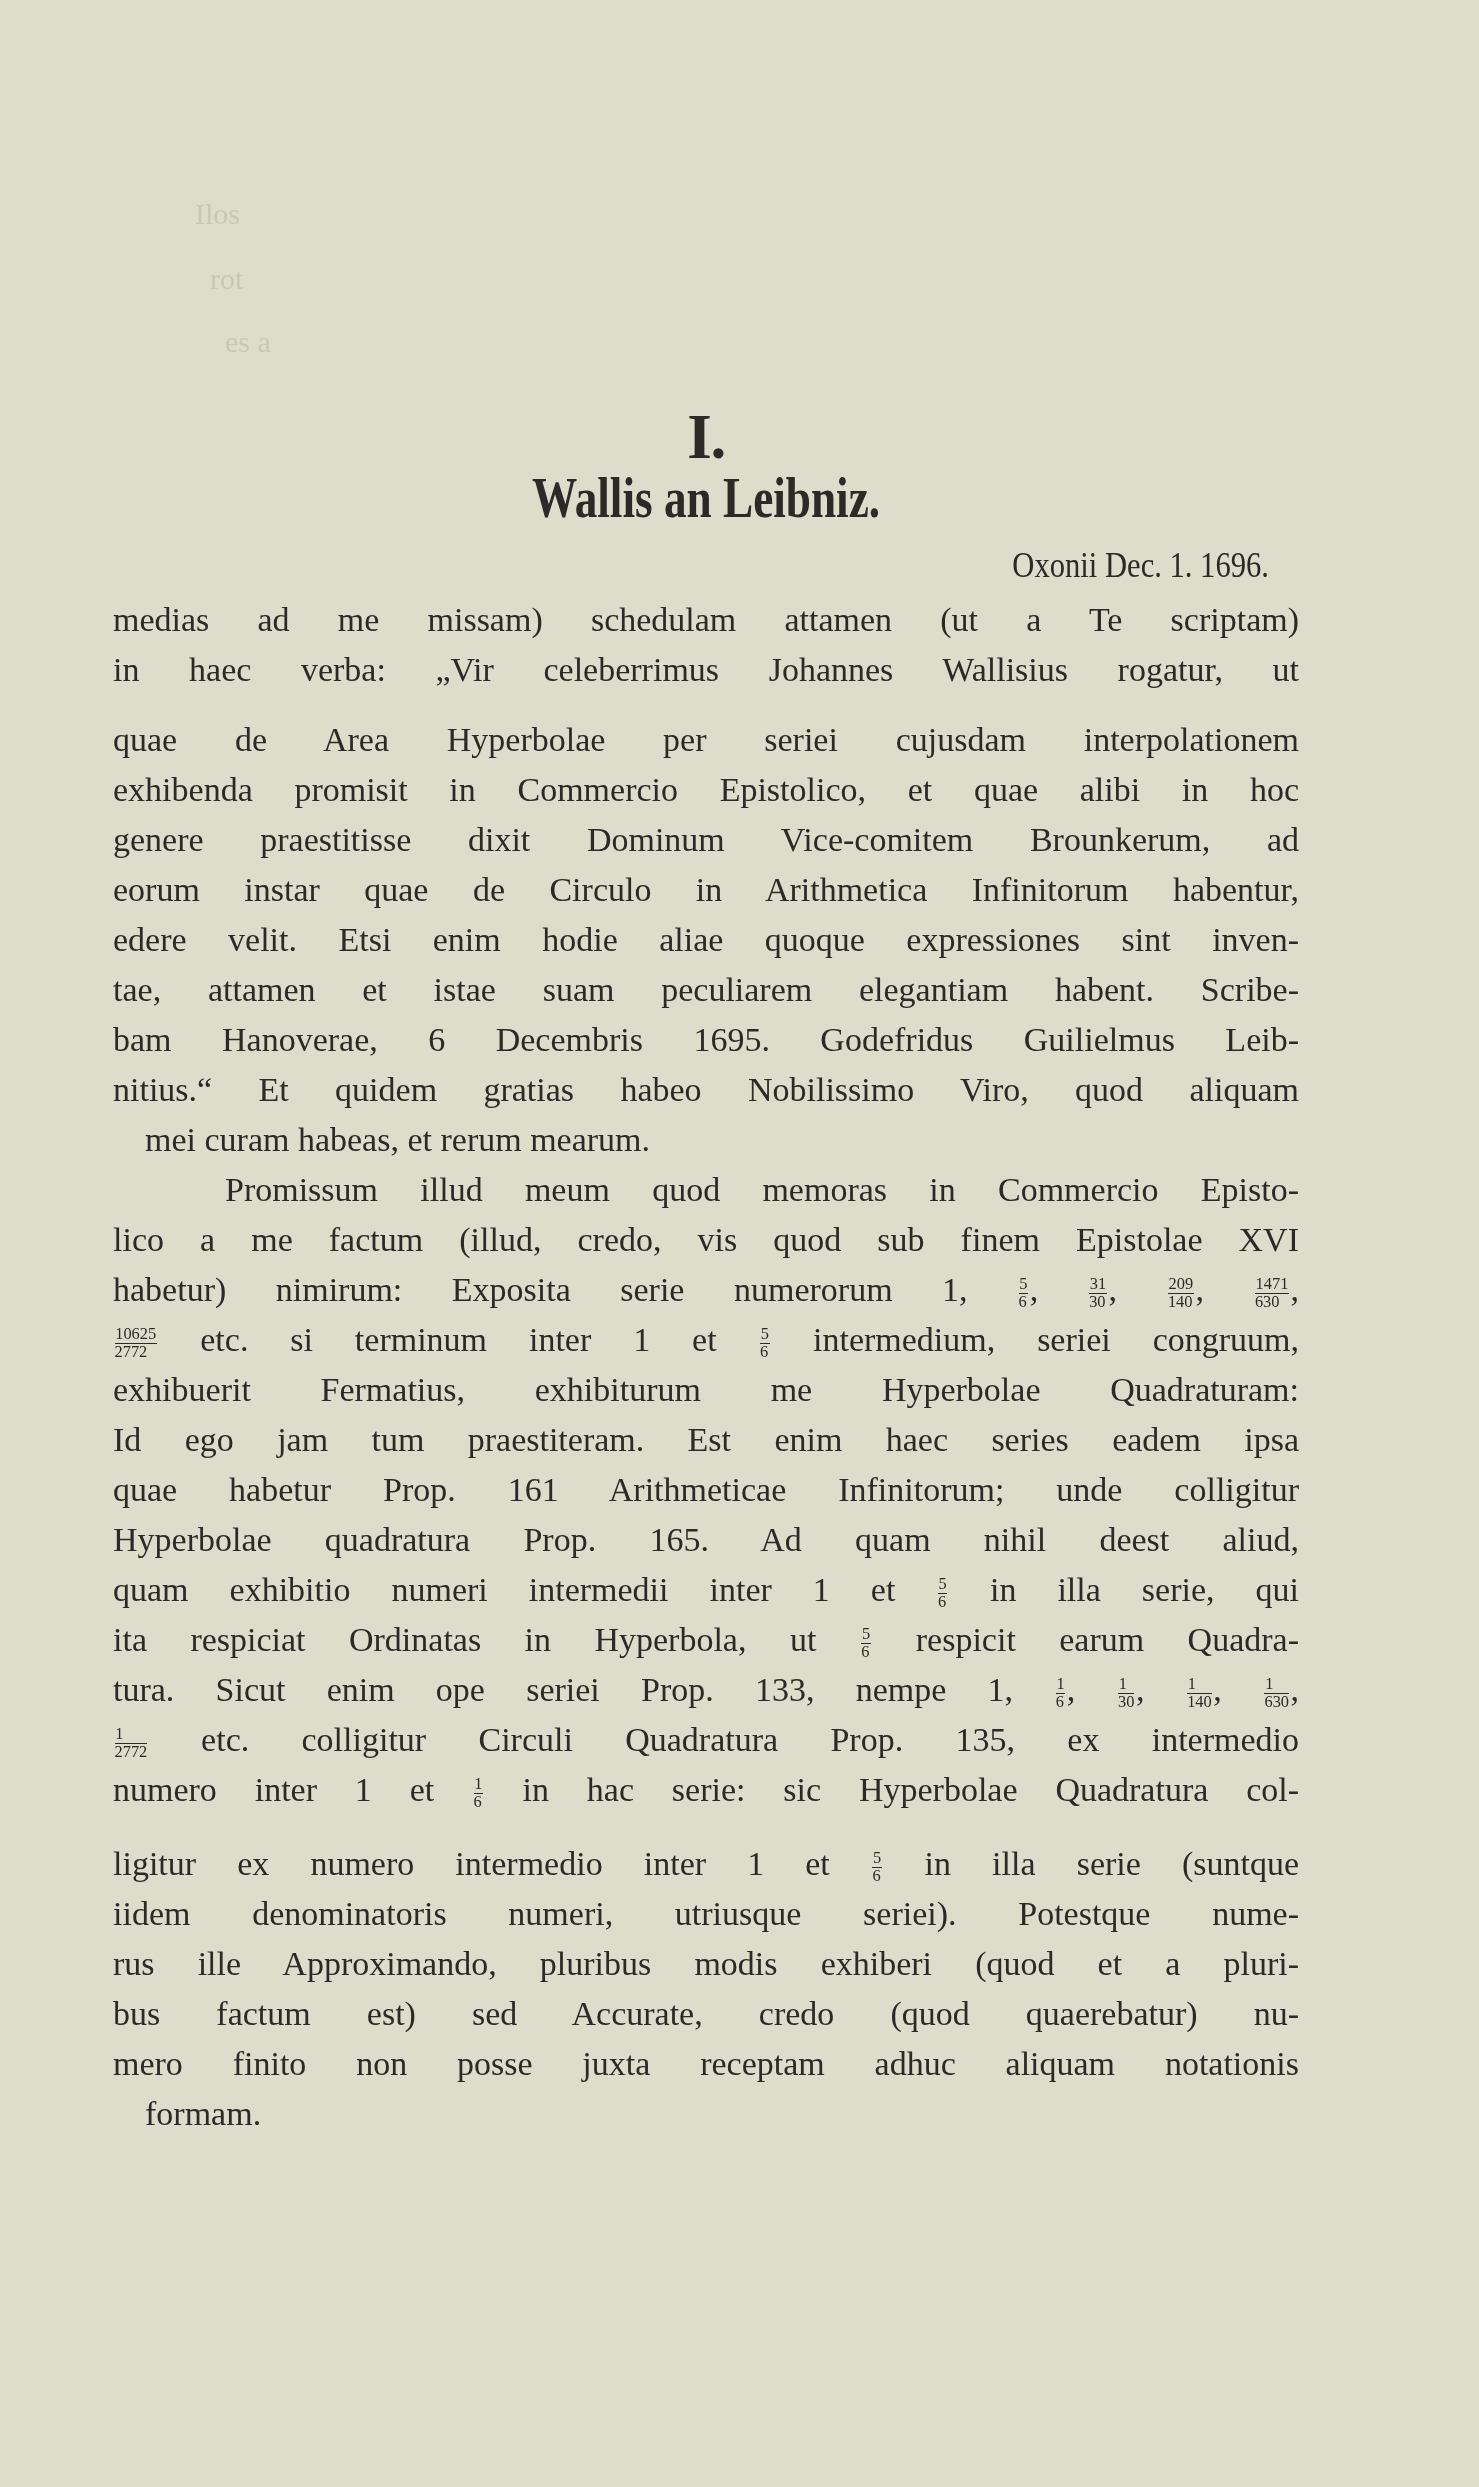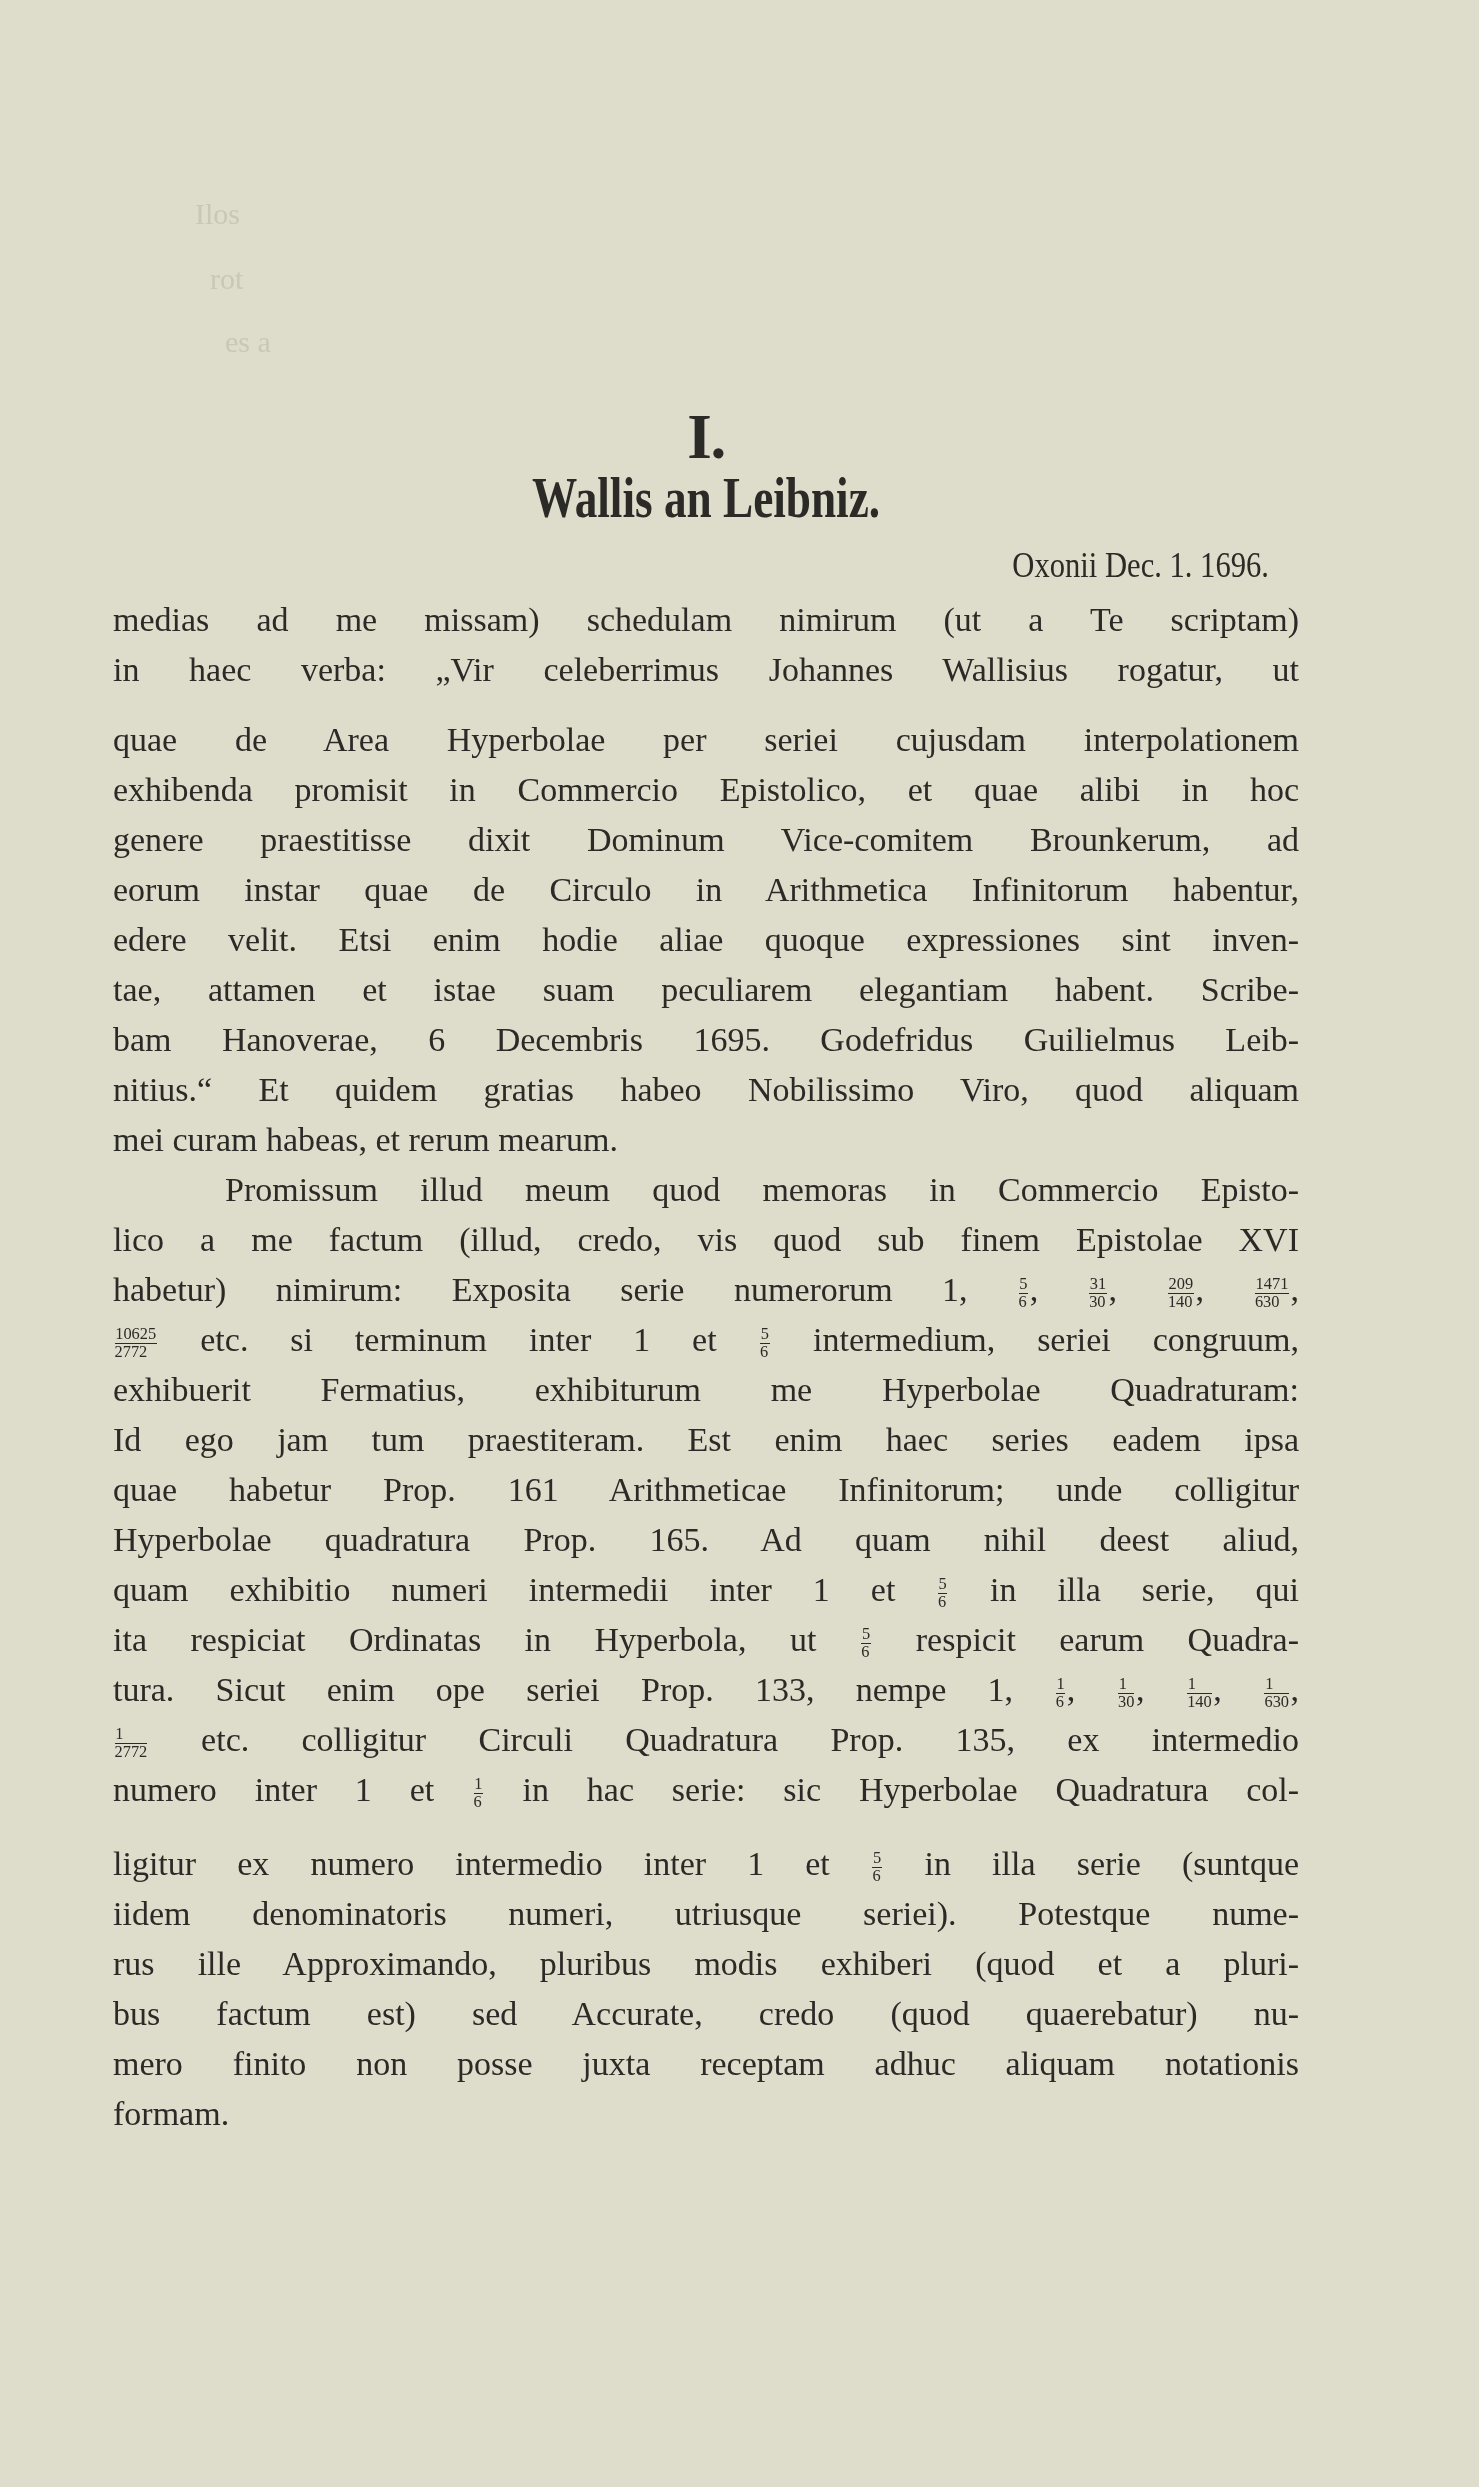--- a/index.html
+++ b/index.html
@@ -33,21 +33,21 @@
     transform:scaleX(0.85); transform-origin:right;
   }
   .body {
     position:absolute; left:0; top:595px; width:1186px;
   }
   .line {
     height:50px; line-height:50px; font-size:34px;
     white-space:nowrap; text-align:justify; text-align-last:justify;
     transform-origin:left;
   }
-  .line.last { text-align-last:left; }
+  .line.last { text-align-last:left;margin-left:32px; }
   .indent { padding-left:112px; box-sizing:border-box; }
   .frac {
     display:inline-block; vertical-align:middle; text-align:center;
     font-size:16.4px; line-height:16.4px; margin:0 1.5px;
   }
   .frac .num { display:block; border-bottom:1.5px solid #2b2a26; padding:0 0.7px; }
   .frac .den { display:block; }
 </style>
 </head>
 <body>
@@ -56,21 +56,21 @@
 <div class="bleed" style="left:210px;top:264px;">rot</div>
 <div class="bleed" style="left:225px;top:327px;">es a</div>
 
 <div class="page">
   <div class="chapter-num">I.</div>
   <div class="title">Wallis an Leibniz.</div>
   <div class="dateline">Oxonii Dec. 1. 1696.</div>
 
   <div class="body">
 
-    <div class="line" style="white-space: nowrap;">medias ad me missam) schedulam nimirum (ut a Te scriptam)</div>
+    <div class="line" style="white-space: nowrap;">medias ad me missam) schedulam attamen (ut a Te scriptam)</div>
     <div class="line" style="white-space: nowrap;">in haec verba: „Vir celeberrimus Johannes Wallisius rogatur, ut</div>
     <div class="line" style="white-space: nowrap; margin-top: 20px;">quae de Area Hyperbolae per seriei cujusdam interpolationem</div>
     <div class="line" style="white-space: nowrap;">exhibenda promisit in Commercio Epistolico, et quae alibi in hoc</div>
     <div class="line" style="white-space: nowrap;">genere praestitisse dixit Dominum Vice-comitem Brounkerum, ad</div>
     <div class="line" style="white-space: nowrap;">eorum instar quae de Circulo in Arithmetica Infinitorum habentur,</div>
     <div class="line" style="white-space: nowrap;">edere velit. Etsi enim hodie aliae quoque expressiones sint inven-</div>
     <div class="line" style="white-space: nowrap;">tae, attamen et istae suam peculiarem elegantiam habent. Scribe-</div>
     <div class="line" style="white-space: nowrap;">bam Hanoverae, 6 Decembris 1695. Godefridus Guilielmus Leib-</div>
     <div class="line" style="white-space: nowrap;">nitius.“ Et quidem gratias habeo Nobilissimo Viro, quod aliquam</div>
     <div class="line last" style="white-space: nowrap;">mei curam habeas, et rerum mearum.</div>

